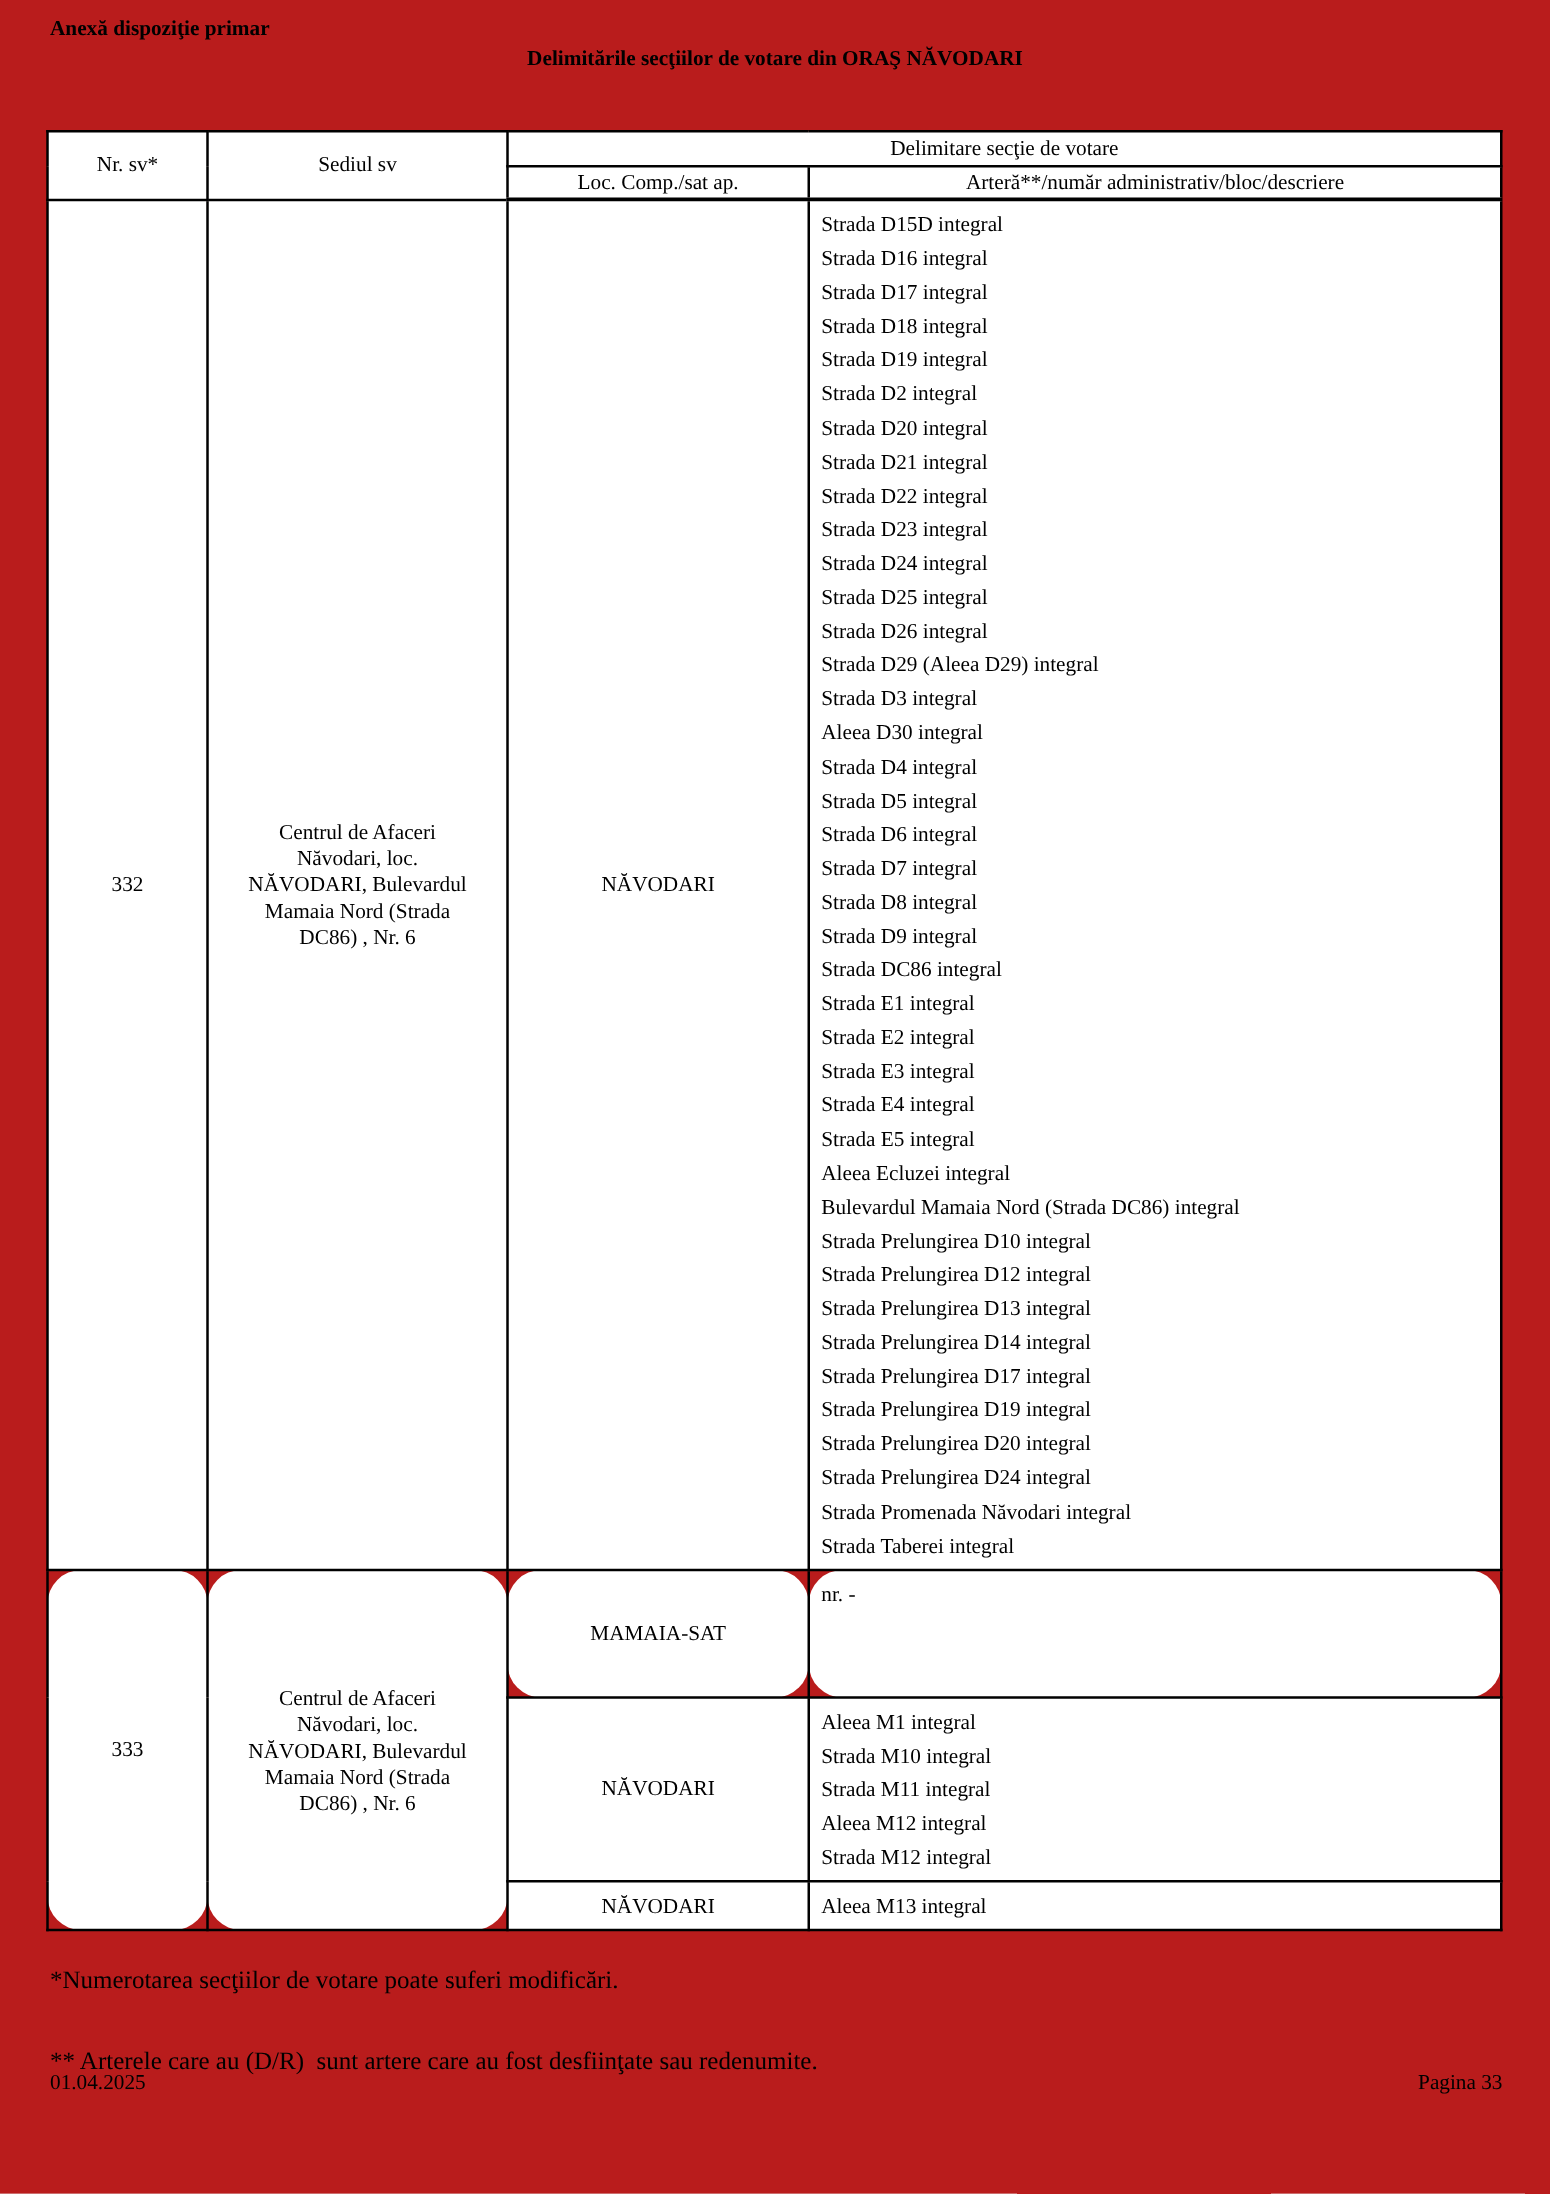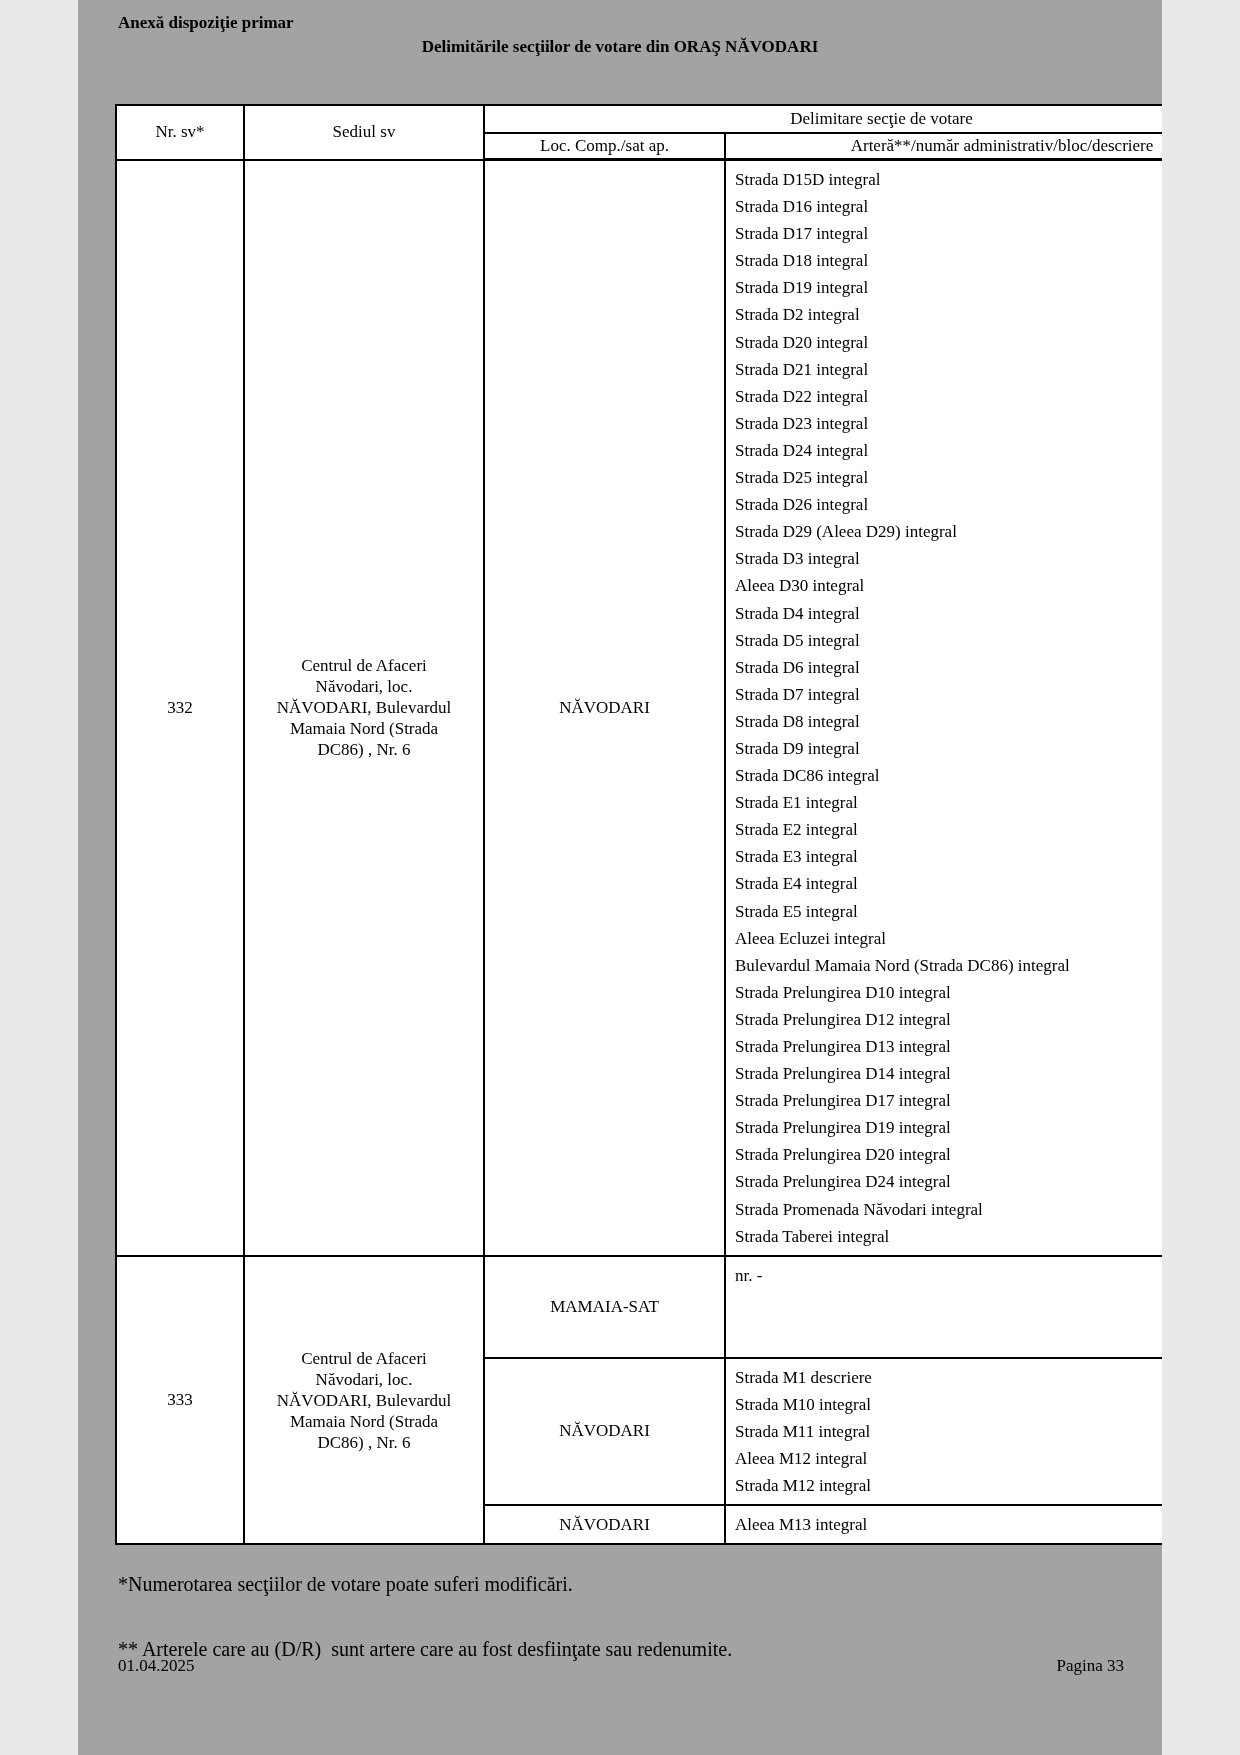--- a/index.html
+++ b/index.html
@@ -1,22 +1,22 @@
 <!DOCTYPE html>
 <html><head>
 <meta charset="utf-8">
 <style>
   * { margin: 0; padding: 0; box-sizing: border-box; }
   html, body { background: #e8e8e8; }
   .page {
     position: relative;
-    width: 1084px;
+    width: 1240px;
     height: 1755px;
     margin: 0 auto;
-    background: #a3a3a3;
+    background: #b91c1c;
     color: #000000;
     font-family: "Liberation Serif", "DejaVu Serif", serif;
     overflow: hidden;
   }
   .annex-label {
     position: absolute;
     top: 13px;
     left: 40px;
     font-size: 17px;
     font-weight: bold;
@@ -58,21 +58,21 @@
   .sv-table th.span-head { border-bottom-width: 2px; }
   td.streets-cell {
     text-align: left;
     vertical-align: top;
     padding: 5px 6px 5px 9px;
   }
   .streets-cell div { line-height: 27.1px; white-space: nowrap; }
   td.sediu-cell div { line-height: 21px; }
   td.nr-cell { vertical-align: middle; }
   td.loc-cell { vertical-align: middle; }
-  tr.subrow-mamaia td { height: 102px; }
+  tr.subrow-mamaia td { height: 102px; border-radius: 27px; }
   tr.subrow-m13 td { height: 32px; }
   .footnotes {
     position: absolute;
     top: 1531px;
     left: 40px;
     font-size: 20px;
     line-height: 21.5px;
     white-space: pre-wrap;
   }
   .footer-date {
@@ -181,21 +181,21 @@
             <div>DC86) , Nr. 6</div>
           </td>
         <td class="loc-cell">MAMAIA-SAT</td>
         <td class="streets-cell">
             <div>nr. -</div>
           </td>
       </tr>
       <tr>
         <td class="loc-cell">NĂVODARI</td>
         <td class="streets-cell">
-            <div>Strada M1 descriere</div>
+            <div>Aleea M1 integral</div>
             <div>Strada M10 integral</div>
             <div>Strada M11 integral</div>
             <div>Aleea M12 integral</div>
             <div>Strada M12 integral</div>
           </td>
       </tr>
       <tr class="subrow-m13">
         <td class="loc-cell">NĂVODARI</td>
         <td class="streets-cell">
             <div>Aleea M13 integral</div>

